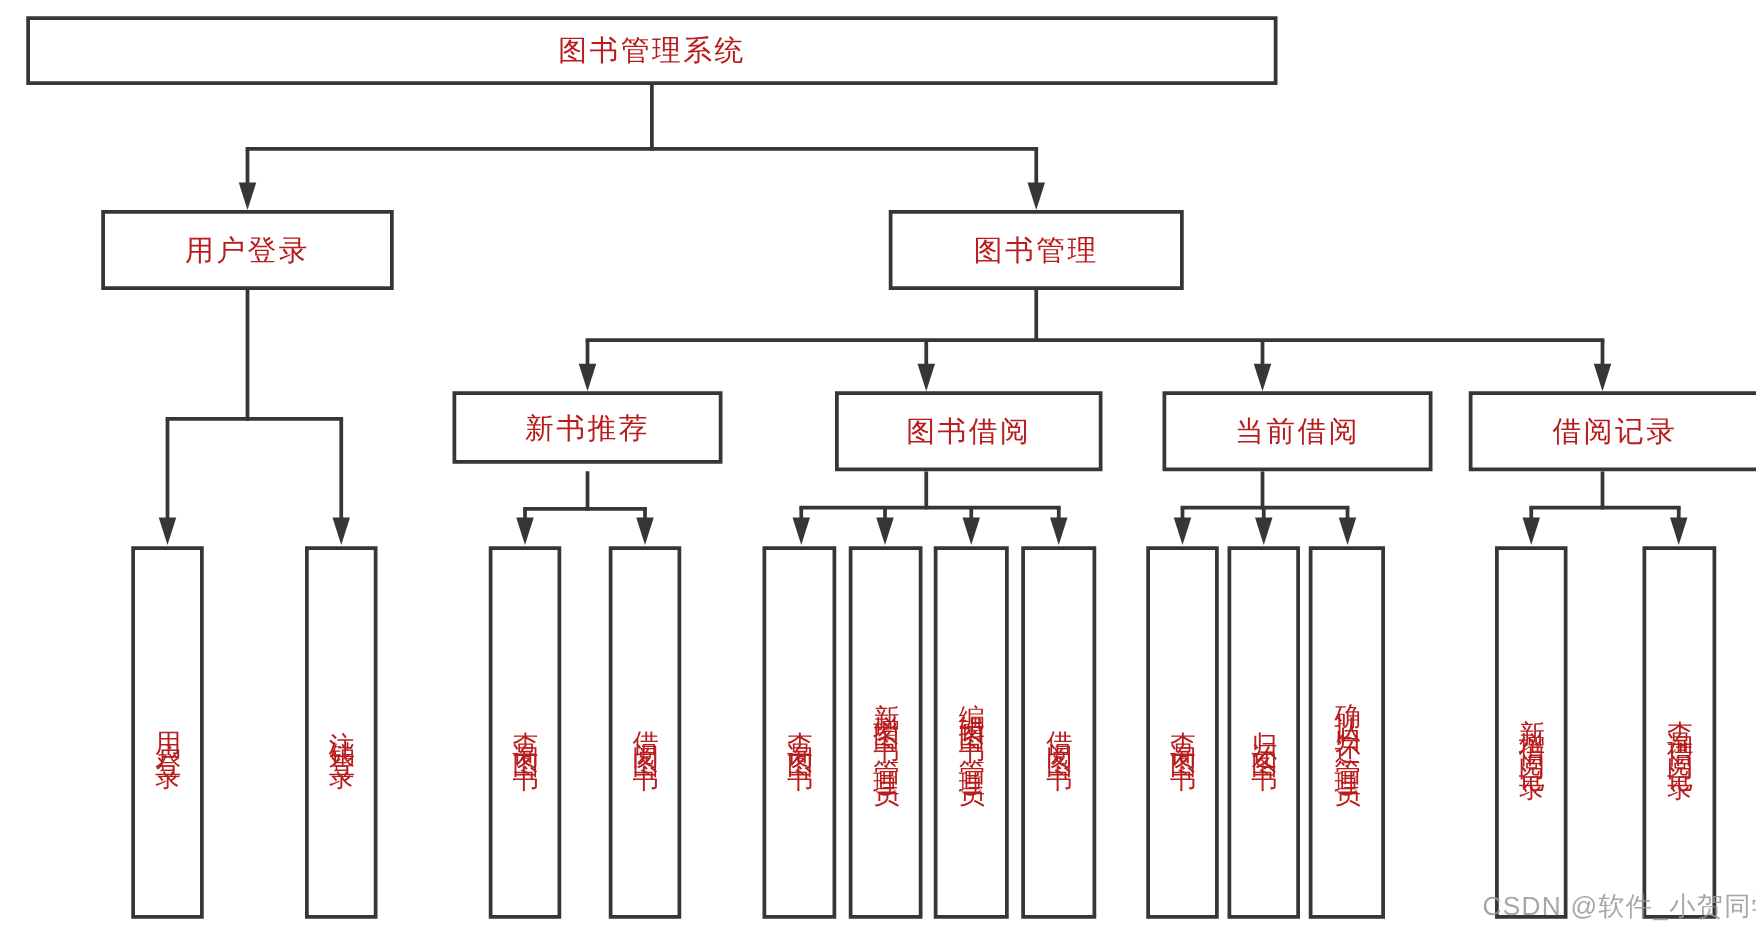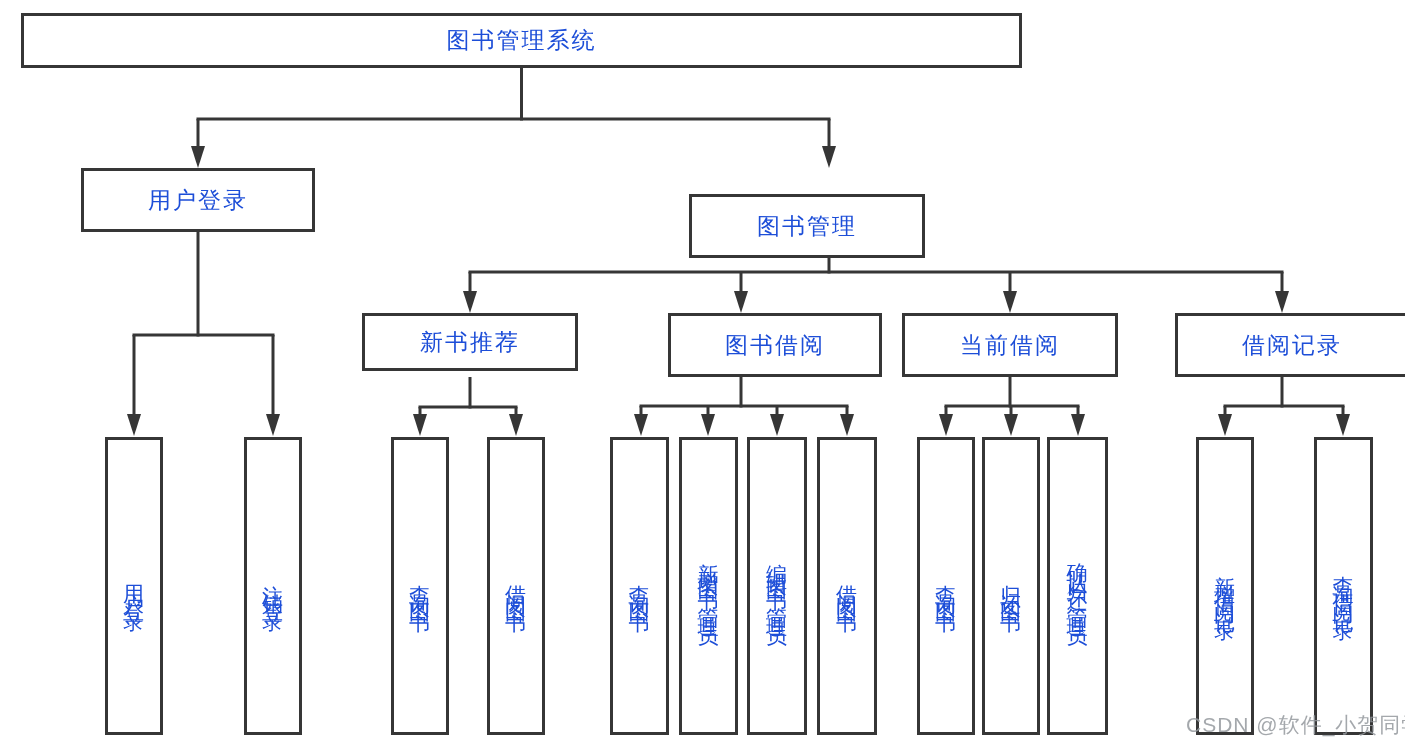--- a/index.html
+++ b/index.html
@@ -30,21 +30,21 @@
     fill: #363636;
   }
   .box {
     position: absolute;
     box-sizing: border-box;
     border: 3px solid #363636;
     background: #ffffff;
     display: flex;
     align-items: center;
     justify-content: center;
-    color: #1d4ed8;
+    color: #b91c1c;
     font-size: 23px;
     letter-spacing: 2px;
     white-space: nowrap;
   }
   .leaf {
     font-size: 21px;
     letter-spacing: 0;
   }
   .leaf .vtext {
     writing-mode: vertical-rl;
@@ -127,25 +127,25 @@
     <line x1="1223.5" y1="406" x2="1344.5" y2="406"></line>
     <line x1="1225" y1="406" x2="1225" y2="418"></line>
     <line x1="1343" y1="406" x2="1343" y2="418"></line>
     <polygon points="1218,414 1232,414 1225,436"></polygon>
     <polygon points="1336,414 1350,414 1343,436"></polygon>
   </svg>
 
   <div class="box" style="left:21px; top:13px; width:1001px; height:55px;">图书管理系统</div>
 
   <div class="box" style="left:81px; top:168px; width:234px; height:64px;">用户登录</div>
-  <div class="box" style="left:689px; top:168px; width:236px; height:64px;margin-top:26px;">图书管理</div>
+  <div class="box" style="left:711px; top:168px; width:236px; height:64px;">图书管理</div>
 
   <div class="box" style="left:362px; top:313px; width:216px; height:58px;">新书推荐</div>
   <div class="box" style="left:668px; top:313px; width:214px; height:64px;">图书借阅</div>
-  <div class="box" style="left:902px; top:313px; width:216px; height:64px;">当前借阅</div>
+  <div class="box" style="left:930px; top:313px; width:216px; height:64px;">当前借阅</div>
   <div class="box" style="left:1175px; top:313px; width:234px; height:64px;text-align:right;">借阅记录</div>
 
   <div class="box leaf" style="left:105px; top:437px; width:58px; height:298px;">
     <span class="vtext">用户登录</span>
   </div>
   <div class="box leaf" style="left:244px; top:437px; width:58px; height:298px;">
     <span class="vtext">注销登录</span>
   </div>
 
   <div class="box leaf" style="left:391px; top:437px; width:58px; height:298px;">

